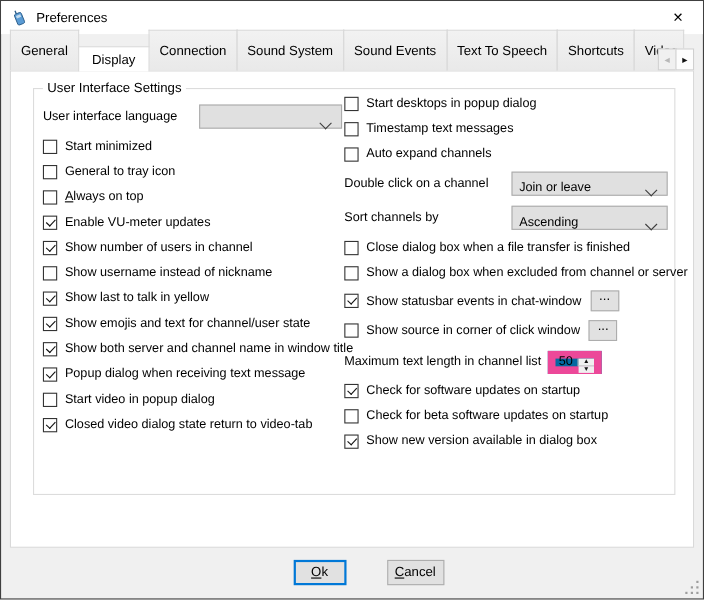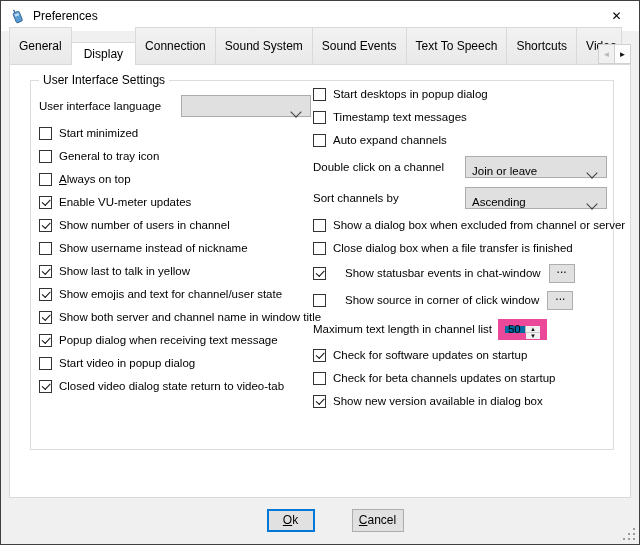--- a/index.html
+++ b/index.html
@@ -35,21 +35,21 @@
   .groupbox{position:absolute;left:20px;top:15px;width:584px;height:370px;border:1px solid #dcdcdc;box-sizing:border-box}
   .legend{position:absolute;top:-8px;left:8px;background:#fff;padding:0 4px;font-size:12px;white-space:nowrap}
 
   .col-left{position:absolute;left:8px;top:14px;width:272px}
   .col-right{position:absolute;left:282px;top:6px;width:294px}
 
   .labelrow{display:flex;align-items:center;justify-content:space-between;height:22px;margin-bottom:9px}
   .txt{white-space:nowrap;font-size:11.5px}
 
   .chk{display:flex;align-items:center;height:14px;margin-bottom:9px;gap:7px}
-  .chk-inner{display:flex;align-items:flex-start;gap:19px}
+  .chk-inner{display:flex;align-items:center;gap:7px}
   .cb{width:13px;height:13px;box-sizing:border-box;border:1px solid #333;background:#fff;position:relative;flex:0 0 13px}
   .cb[data-checked="true"]::after{
     content:"";position:absolute;left:1.5px;top:2px;width:7px;height:3.5px;
     border-left:1.6px solid #121212;border-bottom:1.6px solid #121212;transform:rotate(-47deg)}
 
   .combo{height:22px;box-sizing:border-box;background:#e0e0e0;border:1px solid #acacac;
          display:flex;align-items:flex-end;justify-content:space-between;padding-left:6px;flex:none}
   .combo-lang{width:130px}
   .combo-std{width:142px}
   .combo-val{font-size:11.5px;white-space:nowrap}
@@ -208,25 +208,25 @@
         <div class="labelrow">
           <span class="txt">Sort channels by</span>
           <div class="combo combo-std">
             <span class="combo-val">Ascending</span>
             <span class="chev"></span>
           </div>
         </div>
 
         <label class="chk">
           <span class="cb" data-checked="false"></span>
+          <span class="txt">Close dialog box when a file transfer is finished</span>
+        </label>
+        <label class="chk">
+          <span class="cb" data-checked="false"></span>
           <span class="txt">Show a dialog box when excluded from channel or server</span>
-        </label>
-        <label class="chk">
-          <span class="cb" data-checked="false"></span>
-          <span class="txt">Close dialog box when a file transfer is finished</span>
         </label>
 
         <div class="row-with-btn">
           <label class="chk-inner">
             <span class="cb" data-checked="true"></span>
             <span class="txt">Show statusbar events in chat-window</span>
           </label>
           <div class="dots">...</div>
         </div>
 
@@ -252,21 +252,21 @@
             </div>
           </div>
         </div>
 
         <label class="chk">
           <span class="cb" data-checked="true"></span>
           <span class="txt">Check for software updates on startup</span>
         </label>
         <label class="chk">
           <span class="cb" data-checked="false"></span>
-          <span class="txt">Check for beta channels updates on startup</span>
+          <span class="txt">Check for beta software updates on startup</span>
         </label>
         <label class="chk">
           <span class="cb" data-checked="true"></span>
           <span class="txt">Show new version available in dialog box</span>
         </label>
 
       </div>
     </div>
   </div>
 

